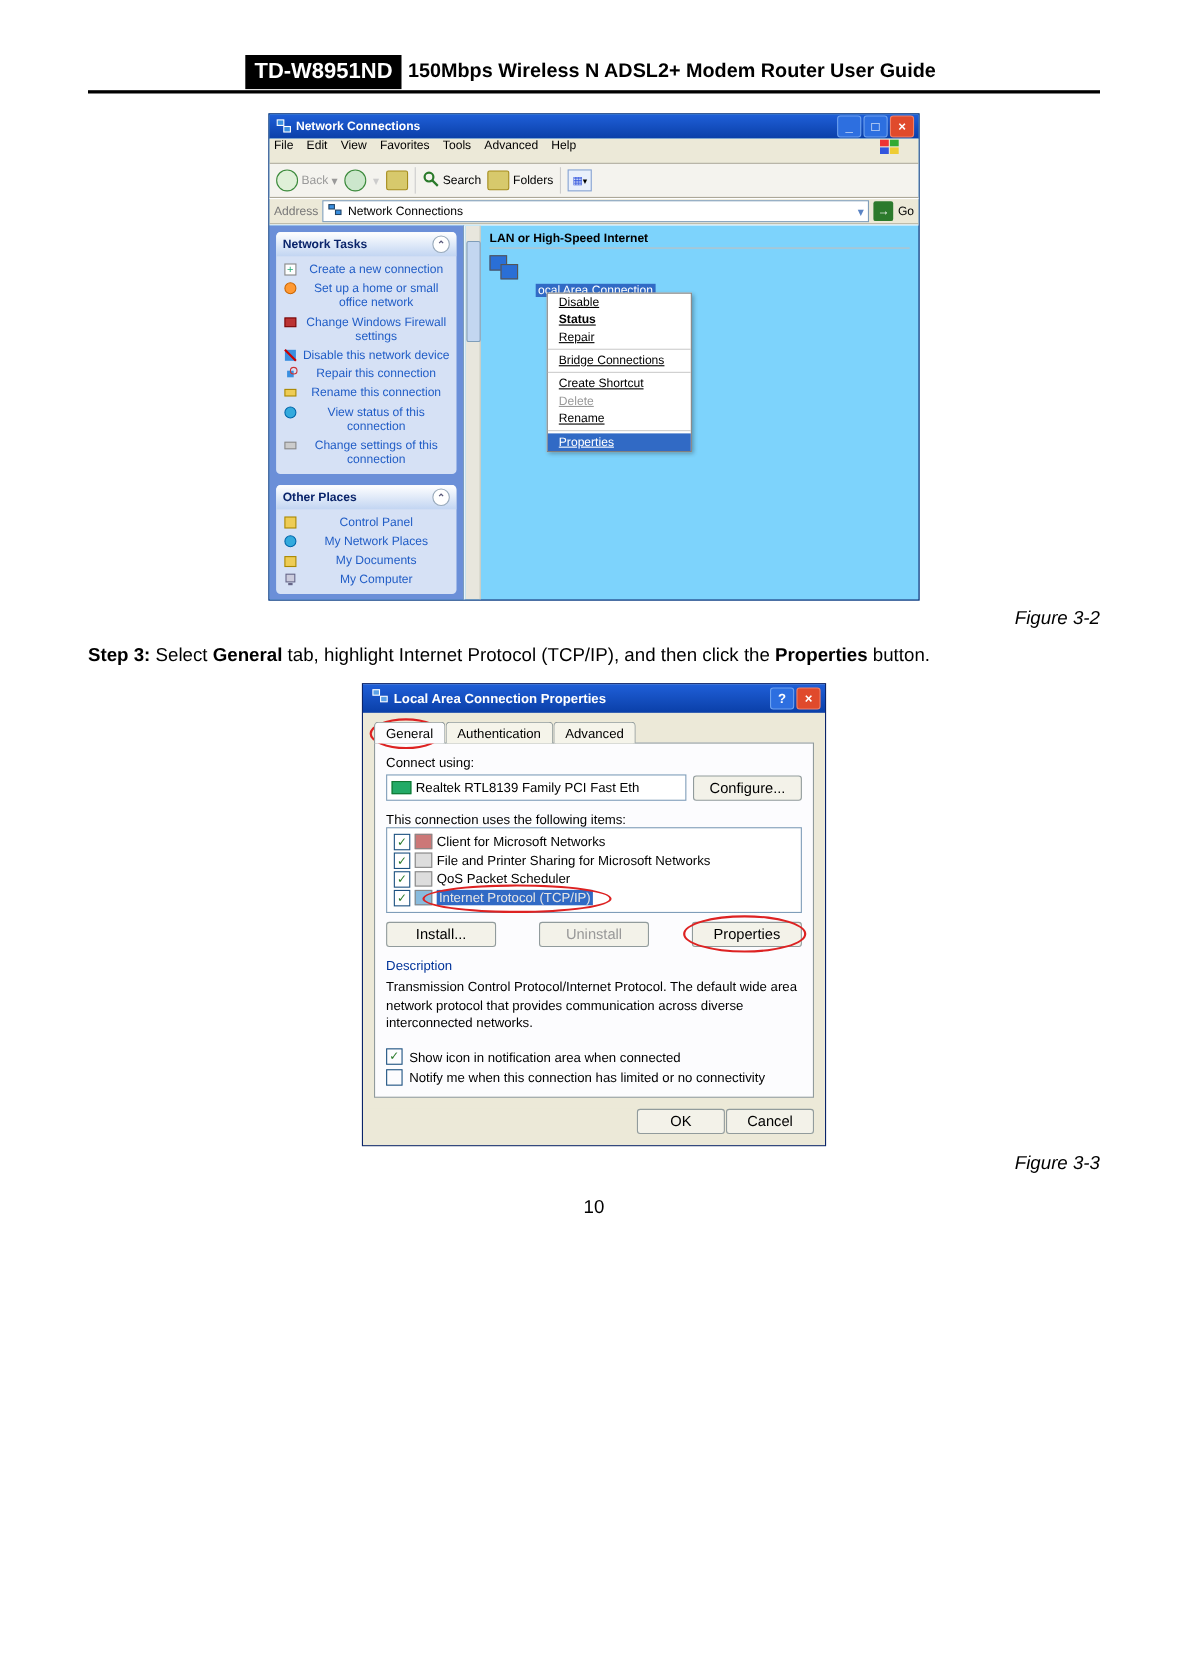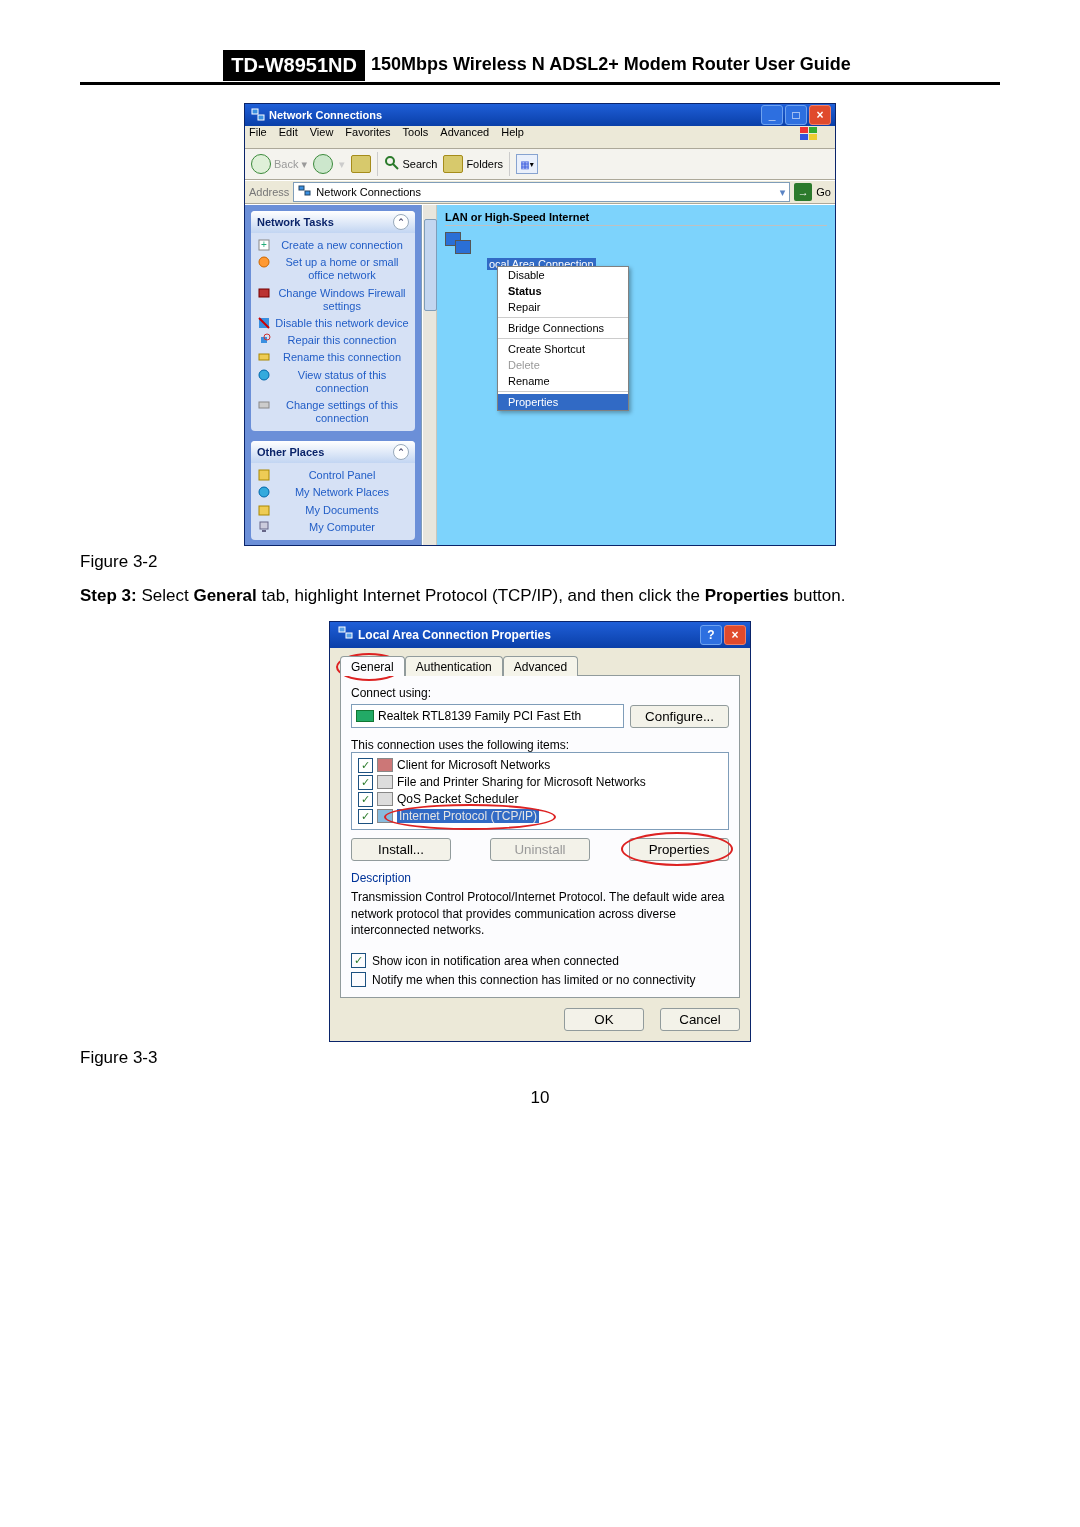--- a/index.html
+++ b/index.html
@@ -34,23 +34,24 @@
   }
   .body-text {
     font-size: 17px;
     line-height: 1.7;
     text-align: justify;
     margin: 10px 0;
   }
   .body-text .step { font-weight: bold; }
   .body-text .bold { font-weight: bold; }
   .fig-caption {
-    text-align: left;
+    text-align: right;
     font-size: 17px;
     margin: 6px 0 10px 0;
+    font-style: italic;
   }
   .page-num {
     text-align: center;
     font-size: 17px;
     margin-top: 20px;
   }
 
   
   .fig32 {
     width: 590px;
@@ -116,21 +117,21 @@
   .section-head { font-weight: bold; border-bottom: 1px solid #c0c0c0; padding: 2px 0; margin-bottom: 6px; }
   .conn-icon { width: 28px; height: 24px; position: relative; margin-bottom: 2px; }
   .conn-icon .mon { position: absolute; width: 14px; height: 12px; border: 1px solid #555; background: #2a6fd6; }
   .conn-icon .m1 { top: 0; left: 0; }
   .conn-icon .m2 { top: 8px; left: 10px; }
 
   .context-menu {
     position: absolute; top: 34px; left: 52px; width: 130px;
     background: #fff; border: 1px solid #808080; box-shadow: 2px 2px 4px rgba(0,0,0,.3);
   }
-  .context-menu .cm-item { padding: 2px 10px; }
+  .context-menu .cm-item { padding: 2px 10px; text-decoration: underline; }
   .context-menu .cm-item.bold { font-weight: bold; }
   .context-menu .cm-item.disabled { color: #999; }
   .context-menu .cm-item.hl { background: #316ac5; color: #fff; }
   .context-menu hr { border: none; border-top: 1px solid #ccc; margin: 2px 0; }
   .sel-label { position: absolute; top: 26px; left: 42px; background: #316ac5; color: #fff; padding: 0 2px; }
 
   
   .fig33 {
     width: 420px;
     margin: 0 auto;
@@ -162,21 +163,21 @@
   .items-box .it { display: flex; align-items: center; gap: 4px; padding: 1px 0; position: relative; }
   .chk { width: 13px; height: 13px; border: 1px solid #1c5180; display: inline-flex; align-items: center; justify-content: center; color: #2a7a2a; font-size: 11px; }
   .svc-ic { width: 14px; height: 12px; display: inline-block; border: 1px solid #888; background: #ddd; }
   .hl-item { background: #316ac5; color: #e5e5e5; padding: 0 2px; }
   .red-oval { position: absolute; border: 2px solid #d22; border-radius: 50%; pointer-events: none; }
   .btn-row { display: flex; justify-content: space-between; margin-top: 8px; }
   .grp-desc { margin-top: 10px; }
   .grp-desc .lbl { color: #003399; }
   .grp-desc .txt { margin-top: 4px; line-height: 1.4; }
   .chk-row { display: flex; align-items: center; gap: 6px; margin-top: 4px; }
-  .dlg-btn-row { display: flex; justify-content: flex-end; gap: 16px; padding: 0 10px 10px 0; background: #ece9d8; }
+  .dlg-btn-row { display: flex; justify-content: flex-end; gap: 1px; padding: 0 10px 10px 0; background: #ece9d8; }
   .tabs-wrap { position: relative; }
 </style>
 </head>
 <body>
 
 <div class="page">
   <div class="header-row">
     <span class="model-box">TD-W8951ND</span>
     <span class="title-text">150Mbps Wireless N ADSL2+ Modem Router User Guide</span>
   </div>

